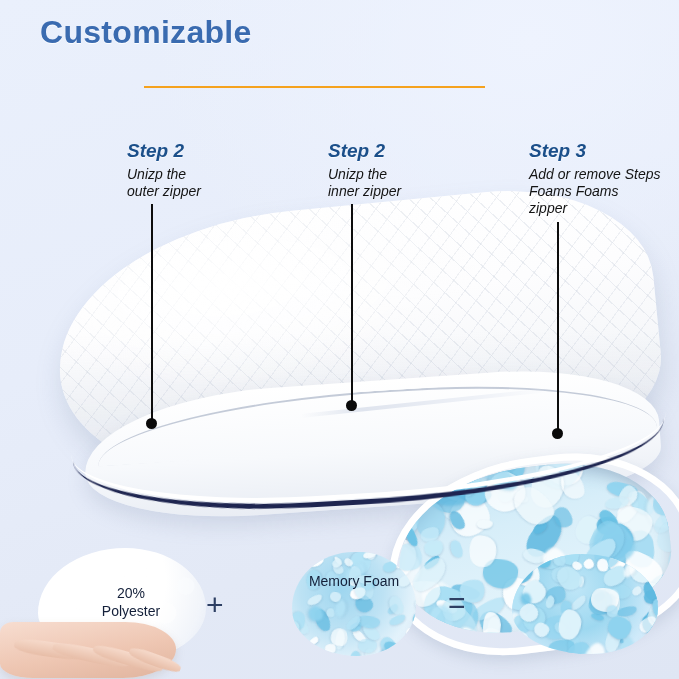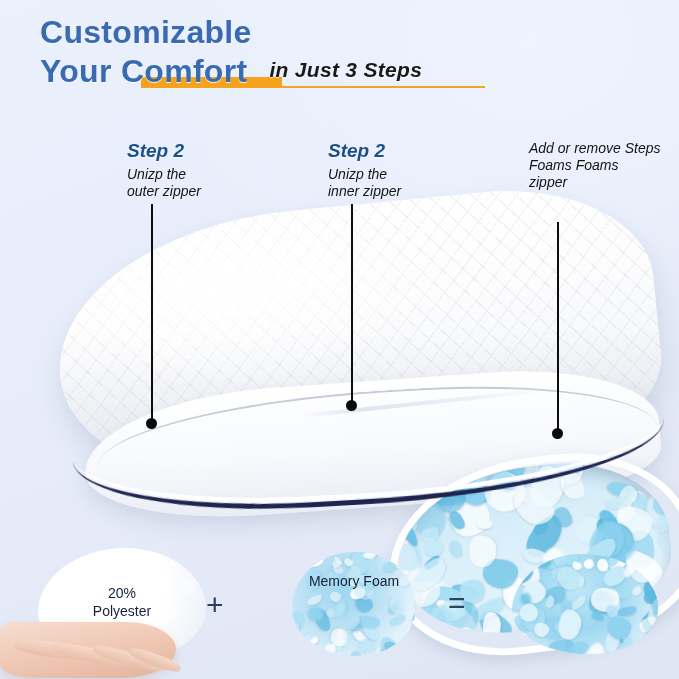--- a/index.html
+++ b/index.html
@@ -192,25 +192,20 @@
     overflow:hidden;filter:blur(.3px);
   }
 </style>
 </head>
 <body>
 
 <div id="poster">
 
   <div class="headline">
     <div class="hl-line">Customizable</div>
-    <div class="hl-line hl-row2">
-      <span class="hl-mark"></span>
-      <span class="hl-word">Your Comfort</span>
-      <span class="hl-sub">in Just 3 Steps</span>
-    </div>
   </div>
   <div class="hl-underline"></div>
 
   <div class="pillow-wrap">
     <div class="pillow-body">
       <div class="quilt"></div>
       <div class="pillow-shade"></div>
     </div>
     <div class="front-panel"></div>
     <div class="seam"></div>
@@ -356,40 +351,41 @@
 
   <div class="step" style="left:328px;top:140px;">
     <div class="step-title">Step 2</div>
     <div class="step-desc">Unizp the</div>
     <div class="step-desc">inner zipper</div>
   </div>
   <div class="leader" style="left:351px;top:204px;height:200px;"></div>
   <div class="leader-dot" style="left:346px;top:400px;"></div>
 
   <div class="step" style="left:529px;top:140px;">
+    <div class="step-title">Step 3</div>
     <div class="step-desc">Add or remove Steps</div>
     <div class="step-desc">Foams Foams</div>
     <div class="step-desc">zipper</div>
   </div>
   <div class="leader" style="left:557px;top:222px;height:210px;"></div>
   <div class="leader-dot" style="left:552px;top:428px;"></div>
 
   <div class="eq">
 
     <div class="eq-item" style="left:0;top:0;width:212px;">
       <div class="fiber">
         <div class="fiber-tex"></div>
       </div>
       <div class="hand">
           <div class="hand-f" style="left: 14px; top: 20px; width: 74px; height: 15px; transform: rotate(8deg);"></div>
           <div class="hand-f" style="left: 52px; top: 26px; width: 78px; height: 14px; transform: rotate(12deg);"></div>
           <div class="hand-f" style="left: 92px; top: 30px; width: 72px; height: 13px; transform: rotate(16deg);"></div>
           <div class="hand-f" style="left: 128px; top: 32px; width: 54px; height: 12px; transform: rotate(20deg);"></div>
         </div>
-      <div class="blob-label" style="position:absolute;left:52px;top:44px;width:140px;">
+      <div class="blob-label" style="position:absolute;left:61px;top:44px;width:140px;">
         <div>20%</div>
         <div>Polyester</div>
       </div>
     </div>
 
     <div class="op" style="left:206px;top:50px;">+</div>
 
     <div class="eq-item" style="left:0;top:0;width:420px;">
       <div class="foam-blob" id="foam-blob-mid">
           <div class="chip" style="width: 22.9px; height: 18.6px; left: 9.2px; top: -5.5px; background: rgb(255, 255, 255); opacity: 0.97; transform: rotate(43.2deg); filter: blur(0.29px); box-shadow: rgba(70, 120, 160, 0.25) 0px 1px 2px;"></div>

